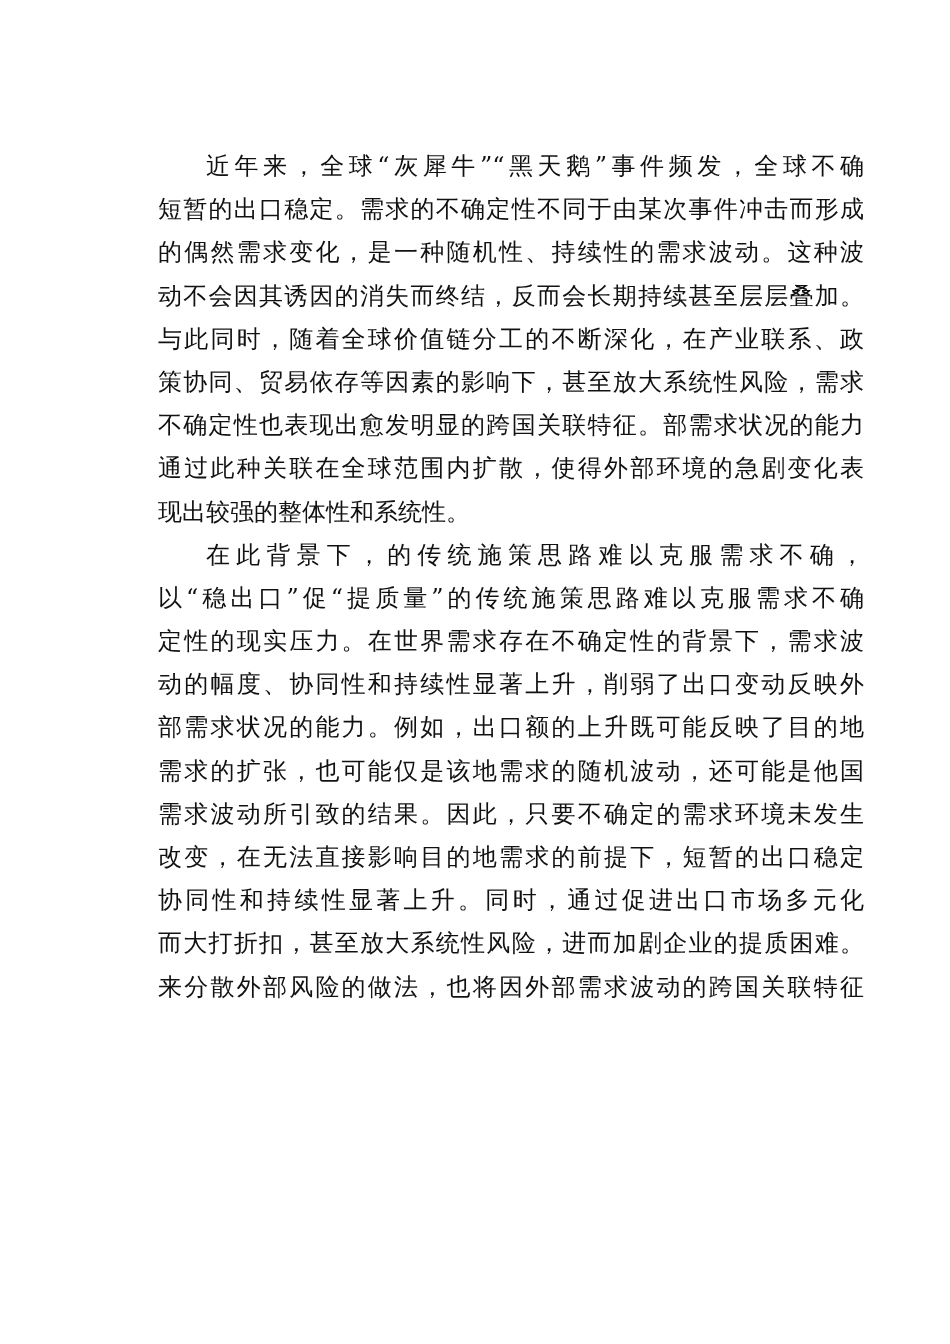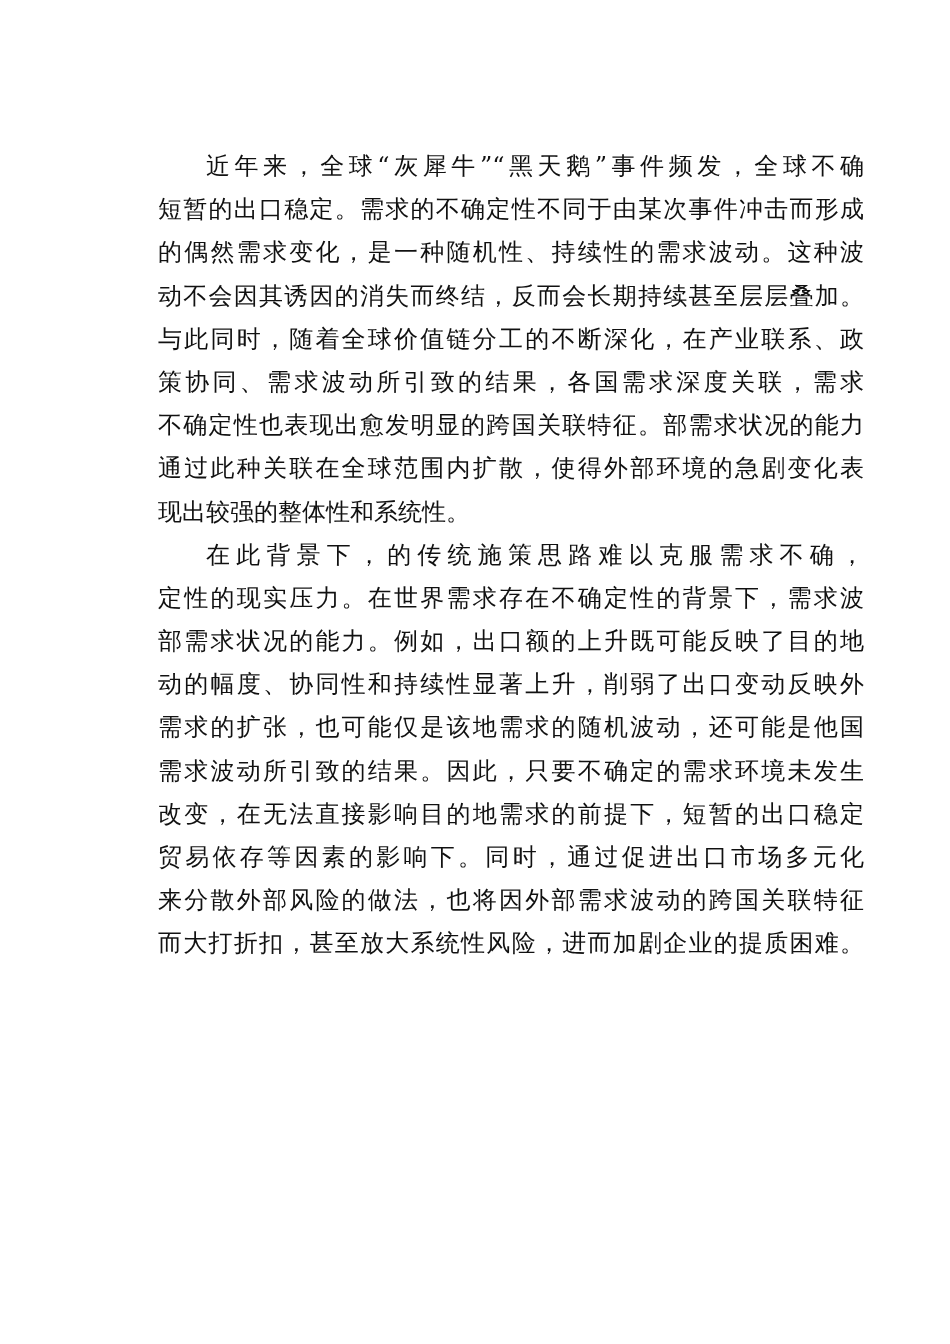--- a/index.html
+++ b/index.html
@@ -42,32 +42,33 @@
 <body>
 
 <div class="page">
 
   <div>
     <div class="line indent">近年来，全球“灰犀牛”“黑天鹅”事件频发，全球不确</div>
     <div class="line">短暂的出口稳定。需求的不确定性不同于由某次事件冲击而形成</div>
     <div class="line">的偶然需求变化，是一种随机性、持续性的需求波动。这种波</div>
     <div class="line">动不会因其诱因的消失而终结，反而会长期持续甚至层层叠加。</div>
     <div class="line">与此同时，随着全球价值链分工的不断深化，在产业联系、政</div>
-    <div class="line">策协同、需求波动所引致的结果，各国需求深度关联，需求</div>
+    <div class="line">策协同、贸易依存等因素的影响下，甚至放大系统性风险，需求</div>
     <div class="line">不确定性也表现出愈发明显的跨国关联特征。部需求状况的能力</div>
     <div class="line">通过此种关联在全球范围内扩散，使得外部环境的急剧变化表</div>
     <div class="line last">现出较强的整体性和系统性。</div>
   </div>
 
   <div>
     <div class="line indent">在此背景下，的传统施策思路难以克服需求不确，</div>
+    <div class="line">以“稳出口”促“提质量”的传统施策思路难以克服需求不确</div>
     <div class="line">定性的现实压力。在世界需求存在不确定性的背景下，需求波</div>
+    <div class="line">动的幅度、协同性和持续性显著上升，削弱了出口变动反映外</div>
     <div class="line">部需求状况的能力。例如，出口额的上升既可能反映了目的地</div>
-    <div class="line">动的幅度、协同性和持续性显著上升，削弱了出口变动反映外</div>
     <div class="line">需求的扩张，也可能仅是该地需求的随机波动，还可能是他国</div>
     <div class="line">需求波动所引致的结果。因此，只要不确定的需求环境未发生</div>
     <div class="line">改变，在无法直接影响目的地需求的前提下，短暂的出口稳定</div>
-    <div class="line">贸易依存等因素的影响下。同时，通过促进出口市场多元化</div>
+    <div class="line">协同性和持续性显著上升。同时，通过促进出口市场多元化</div>
+    <div class="line">而大打折扣，甚至放大系统性风险，进而加剧企业的提质困难。</div>
     <div class="line">来分散外部风险的做法，也将因外部需求波动的跨国关联特征</div>
-    <div class="line">而大打折扣，甚至放大系统性风险，进而加剧企业的提质困难。</div>
   </div>
 
 </div>
 
 </body></html>

